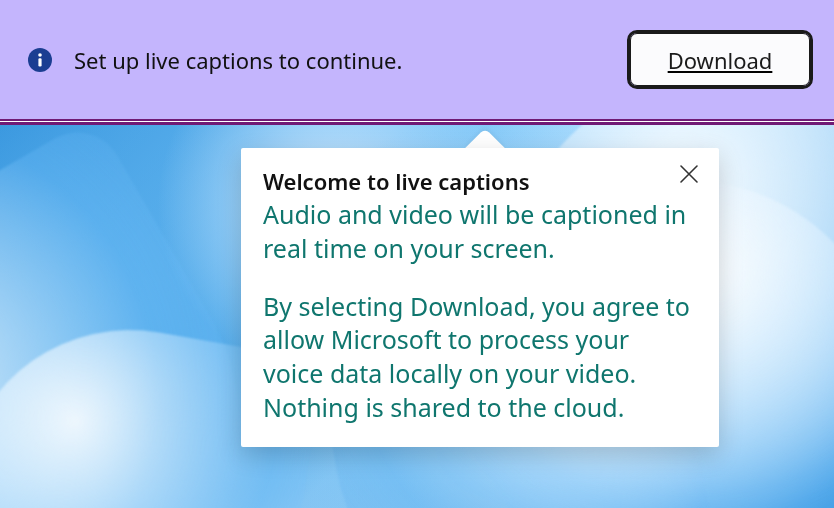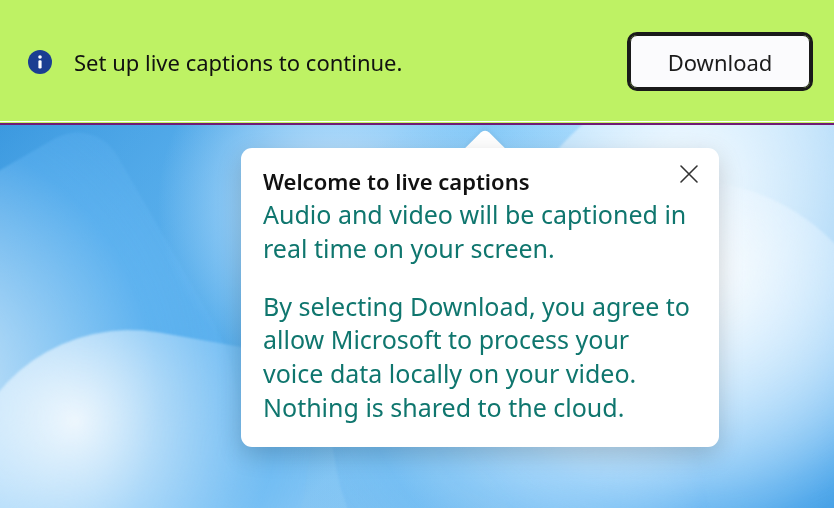--- a/index.html
+++ b/index.html
@@ -37,22 +37,22 @@
     .p2 { width: 420px; height: 420px; right: -60px; top: 180px; transform: rotate(55deg); }
     .p3 { width: 360px; height: 360px; right: 140px; top: 260px; transform: rotate(80deg); background: radial-gradient(circle at 30% 30%, rgba(255,255,255,0.7), rgba(80,170,240,0.25) 60%, rgba(30,120,200,0.05)); }
     .p4 { width: 460px; height: 460px; left: -220px; top: 200px; transform: rotate(-30deg); }
     .p5 { width: 340px; height: 340px; left: -40px; top: 330px; transform: rotate(10deg); }
 
     
     .topbar {
       position: absolute;
       top: 0; left: 0; right: 0;
       height: 125px;
-      background: #bef264;
-      border-bottom: 2px solid #701a75;
+      background: #c4b5fd;
+      border-bottom: 6px solid #701a75;
       display: flex;
       align-items: center;
       padding: 0 24px 0 28px;
       gap: 18px;
     }
     .topbar-separator {
       position: absolute;
       left: 0; right: 0; top: 121px;
       height: 1px;
       background: #ffffff;
@@ -65,20 +65,21 @@
     .topbar-text {
       flex: 1;
       font-size: 22px;
       color: #111;
       padding-left: 4px;
     }
     .btn-group {
       display: flex;
       gap: 28px;
       margin-left: auto;
+      text-decoration: underline;
     }
     .btn {
       min-width: 180px;
       height: 53px;
       border-radius: 7px;
       background: #fbfbfd;
       border: 1px solid #c8c8cd;
       font-size: 22px;
       color: #1b1b1b;
       display: flex;
@@ -107,21 +108,21 @@
       width: 28px;
       height: 28px;
       background: #ffffff;
       transform: rotate(45deg);
       border-top-left-radius: 6px;
       box-shadow: -2px -2px 4px rgba(0,0,0,0.04);
     }
     .flyout {
       position: relative;
       background: #ffffff;
-      border-radius: 11px;
+      border-radius: 2px;
       box-shadow: 0 8px 24px rgba(0,0,0,0.18);
       padding: 18px 28px 22px 22px;
     }
     .flyout .close {
       position: absolute;
       top: 14px;
       right: 18px;
       width: 24px;
       height: 24px;
       cursor: pointer;

